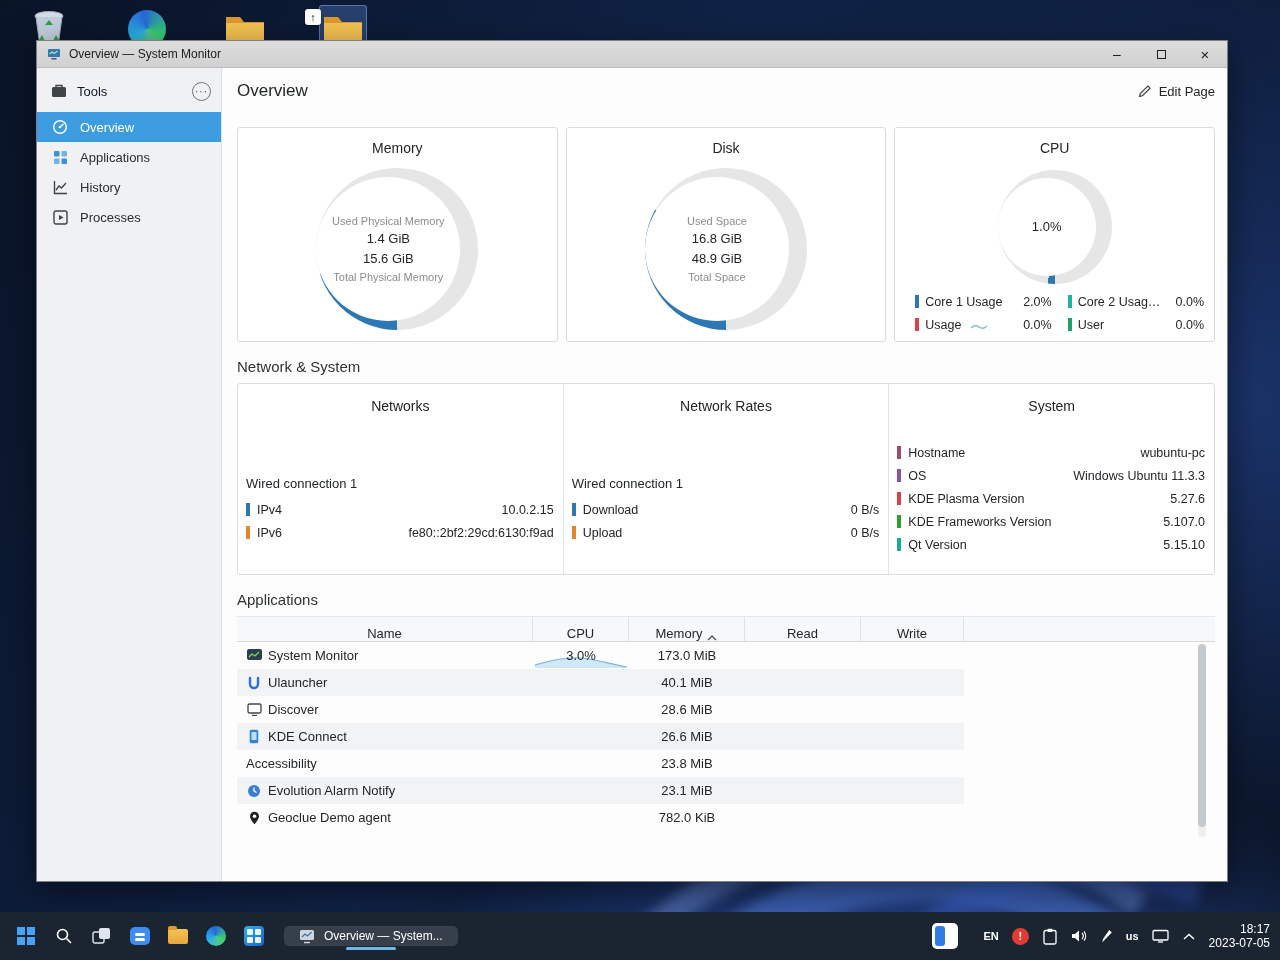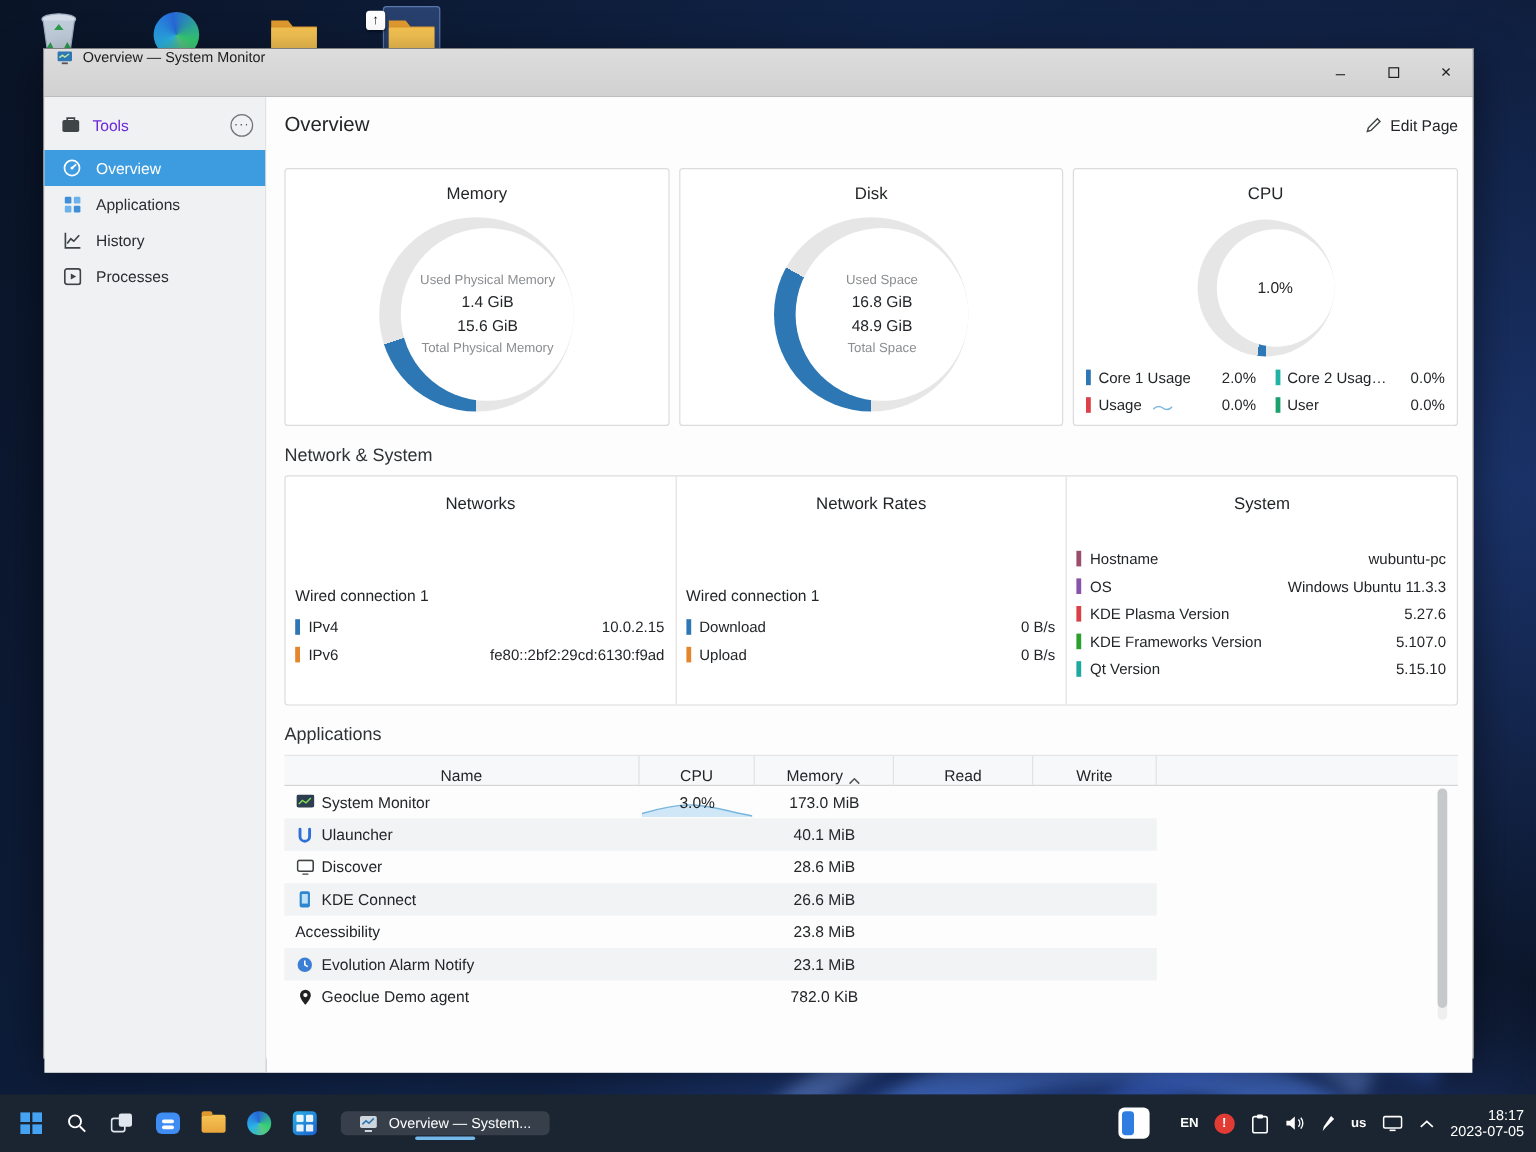--- a/index.html
+++ b/index.html
@@ -17,63 +17,63 @@
   .dicon { position:absolute; top:5px; width:48px; height:48px; display:flex; align-items:center; justify-content:center; }
   .dicon.sel { background:rgba(110,160,255,.28); border:1px solid rgba(150,190,255,.45); border-radius:3px; }
   .browser-circle { width:38px; height:38px; border-radius:50%;
     background: conic-gradient(from 150deg, #57c785, #2bb3e8 90deg, #2668d8 200deg, #35d073 320deg, #57c785); }
   .badge-up { position:absolute; top:3px; left:-15px; width:16px; height:16px; background:#fff; border-radius:3px;
     color:#111; font-size:11px; line-height:16px; text-align:center; box-shadow:0 1px 2px rgba(0,0,0,.4); }
 
   
   .window { position:absolute; left:36px; top:40px; width:1192px; height:842px;
     background:#fff; border:1px solid #7f7f7f; box-shadow:0 10px 34px rgba(0,0,0,.5); }
-  .titlebar { height:40px; background:linear-gradient(#dddddd,#d1d1d1); border-bottom:1px solid #bdbdbd;
-    display:flex; align-items:flex-start; padding-left:10px; }
+  .titlebar { height:27px; background:linear-gradient(#dddddd,#d1d1d1); border-bottom:1px solid #bdbdbd;
+    display:flex; align-items:center; padding-left:10px; }
   .tb-ic { margin-right:8px; display:flex; }
   .tb-title { font-size:12px; color:#1c1c1c; }
   .controls { margin-left:auto; display:flex; height:100%; }
   .ctrl { width:44px; height:100%; display:flex; align-items:center; justify-content:center; font-size:14px; color:#1f1f1f; }
   .ctrl .maxbox { width:9px; height:9px; border:1.2px solid #1f1f1f; display:block; }
   .ctrl.close { font-size:15px; }
 
   .winbody { display:flex; height:813px; }
 
   
   .sidebar { width:185px; background:#eff1f3; border-right:1px solid #dcdee0; padding-top:6px; flex:none; }
   .tools-row { height:34px; display:flex; align-items:center; gap:10px; padding:0 10px 0 14px; }
-  .tools-label { font-size:13px; color:#6d28d9;text-align:right; }
+  .tools-label { font-size:13px; color:#0f172a;text-align:right; }
   .more-btn { margin-left:auto; width:19px; height:19px; border:1px solid #6f7477; border-radius:50%;
     color:#444; font-size:10px; letter-spacing:1px; display:flex; align-items:center; justify-content:center; }
   .nav { margin-top:4px; }
   .nav-item { height:30px; display:flex; align-items:center; gap:12px; padding-left:15px; font-size:13px; color:#2a2d2f; }
   .nav-item.sel { background:#3d9be0; color:#fff; }
   .nav-ic { width:16px; height:16px; display:flex; align-items:center; justify-content:center; flex:none; }
 
   
   .content { flex:1; background:#fdfdfd; padding:0 12px 0 15px; position:relative; }
   .page-head { height:46px; display:flex; align-items:center; }
   .page-title { font-size:17px; color:#232629; }
   .edit-btn { margin-left:auto; display:flex; gap:7px; align-items:center; font-size:13px; color:#232629; }
 
   .cards { display:flex; gap:8px; margin-top:13px; }
   .card { background:#fff; border:1px solid #dcdcdc; border-radius:3px; }
   .cards .card { flex:1; height:215px; position:relative; }
   .card-title { text-align:center; font-size:14px; color:#232629; margin-top:12px; }
 
   .gauge { width:162px; height:162px; border-radius:50%; margin:12px auto 0;
-    display:flex; align-items:center; justify-content:flex-end; background:#e8e8e8; }
+    display:flex; align-items:center; justify-content:flex-start; background:#e8e8e8; }
   .gauge-inner { width:144px; height:144px; border-radius:50%; background:#fff;
     display:flex; flex-direction:column; align-items:center; justify-content:center; }
   .gauge.small { width:114px; height:114px; margin-top:14px; }
   .gauge.small .gauge-inner { width:98px; height:98px; }
   .g-cap { font-size:11px; color:#8a8d90; line-height:16px; }
   .g-val { font-size:13px; color:#232629; line-height:20px; }
 
-  .cpu-legend { position:absolute; left:10px; right:10px; bottom:6px; display:grid;
+  .cpu-legend { position:absolute; left:20px; right:10px; bottom:6px; display:grid;
     grid-template-columns:1fr 1fr; column-gap:16px; row-gap:2px; }
   .leg { display:flex; align-items:center; gap:6px; font-size:12.5px; color:#232629; height:21px; min-width:0; }
   .leg .bar { width:4px; height:13px; flex:none; }
   .leg .lab { white-space:nowrap; overflow:hidden; text-overflow:ellipsis; }
   .leg .val { margin-left:auto; flex:none; }
   .leg .spark { flex:none; margin-left:4px; }
 
   .section-h { font-size:15px; color:#2f3336; margin-top:16px; }
 
   .netcard { margin-top:8px; height:192px; display:flex; }

